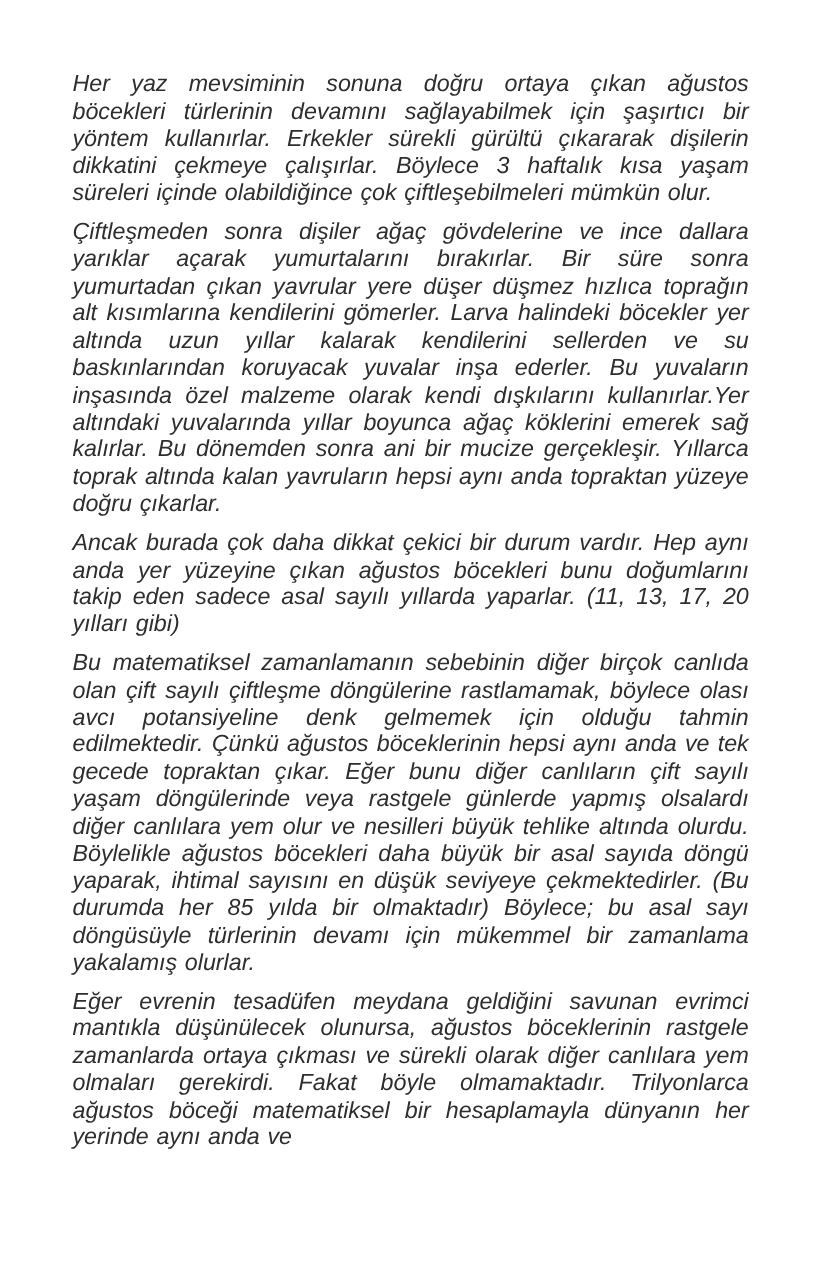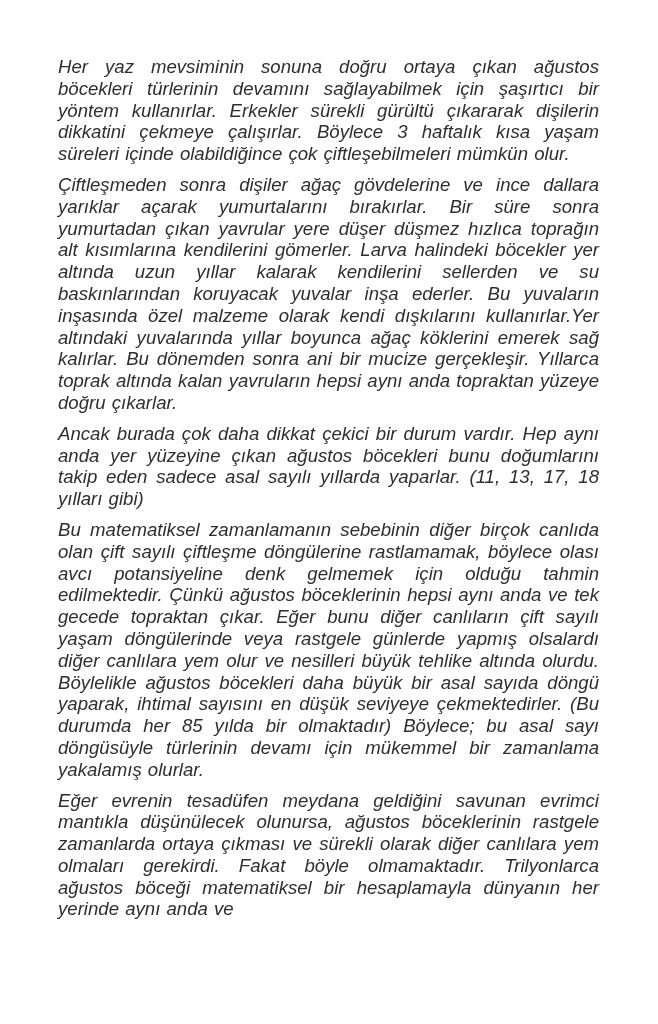--- a/index.html
+++ b/index.html
@@ -45,17 +45,17 @@
     font-style: normal;
   }
 </style>
 </head>
 <body>
 
 <div class="page">
   <div class="text-block">
     <p>Her yaz mevsiminin sonuna doğru ortaya çıkan ağustos böcekleri türlerinin devamını sağlayabilmek için şaşırtıcı bir yöntem kullanırlar. Erkekler sürekli gürültü çıkararak dişilerin dikkatini çekmeye çalışırlar. Böylece 3 haftalık kısa yaşam süreleri içinde olabildiğince çok çiftleşebilmeleri mümkün olur.</p>
     <p>Çiftleşmeden sonra dişiler ağaç gövdelerine ve ince dallara yarıklar açarak yumurtalarını bırakırlar. Bir süre sonra yumurtadan çıkan yavrular yere düşer düşmez hızlıca toprağın alt kısımlarına kendilerini gömerler. Larva halindeki böcekler yer altında uzun yıllar kalarak kendilerini sellerden ve su baskınlarından koruyacak yuvalar inşa ederler. Bu yuvaların inşasında özel malzeme olarak kendi dışkılarını kullanırlar.Yer altındaki yuvalarında yıllar boyunca ağaç köklerini emerek sağ kalırlar. Bu dönemden sonra ani bir mucize gerçekleşir. Yıllarca toprak altında kalan yavruların hepsi aynı anda topraktan yüzeye doğru çıkarlar.</p>
-    <p>Ancak burada çok daha dikkat çekici bir durum vardır. Hep aynı anda yer yüzeyine çıkan ağustos böcekleri bunu doğumlarını takip eden sadece asal sayılı yıllarda yaparlar. (11, 13, 17, 18 yılları gibi)</p>
+    <p>Ancak burada çok daha dikkat çekici bir durum vardır. Hep aynı anda yer yüzeyine çıkan ağustos böcekleri bunu doğumlarını takip eden sadece asal sayılı yıllarda yaparlar. (11, 13, 17, 20 yılları gibi)</p>
     <p>Bu matematiksel zamanlamanın sebebinin diğer birçok canlıda olan çift sayılı çiftleşme döngülerine rastlamamak, böylece olası avcı potansiyeline denk gelmemek için olduğu tahmin edilmektedir. Çünkü ağustos böceklerinin hepsi aynı anda ve tek gecede topraktan çıkar. Eğer bunu diğer canlıların çift sayılı yaşam döngülerinde veya rastgele günlerde yapmış olsalardı diğer canlılara yem olur ve nesilleri büyük tehlike altında olurdu. Böylelikle ağustos böcekleri daha büyük bir asal sayıda döngü yaparak, ihtimal sayısını en düşük seviyeye çekmektedirler. (Bu durumda her 85 yılda bir olmaktadır) Böylece; bu asal sayı döngüsüyle türlerinin devamı için mükemmel bir zamanlama yakalamış olurlar.</p>
     <p>Eğer evrenin tesadüfen meydana geldiğini savunan evrimci mantıkla düşünülecek olunursa, ağustos böceklerinin rastgele zamanlarda ortaya çıkması ve sürekli olarak diğer canlılara yem olmaları gerekirdi. Fakat böyle olmamaktadır. Trilyonlarca ağustos böceği matematiksel bir hesaplamayla dünyanın her yerinde aynı anda ve</p>
   </div>
 </div>
 
 </body></html>

